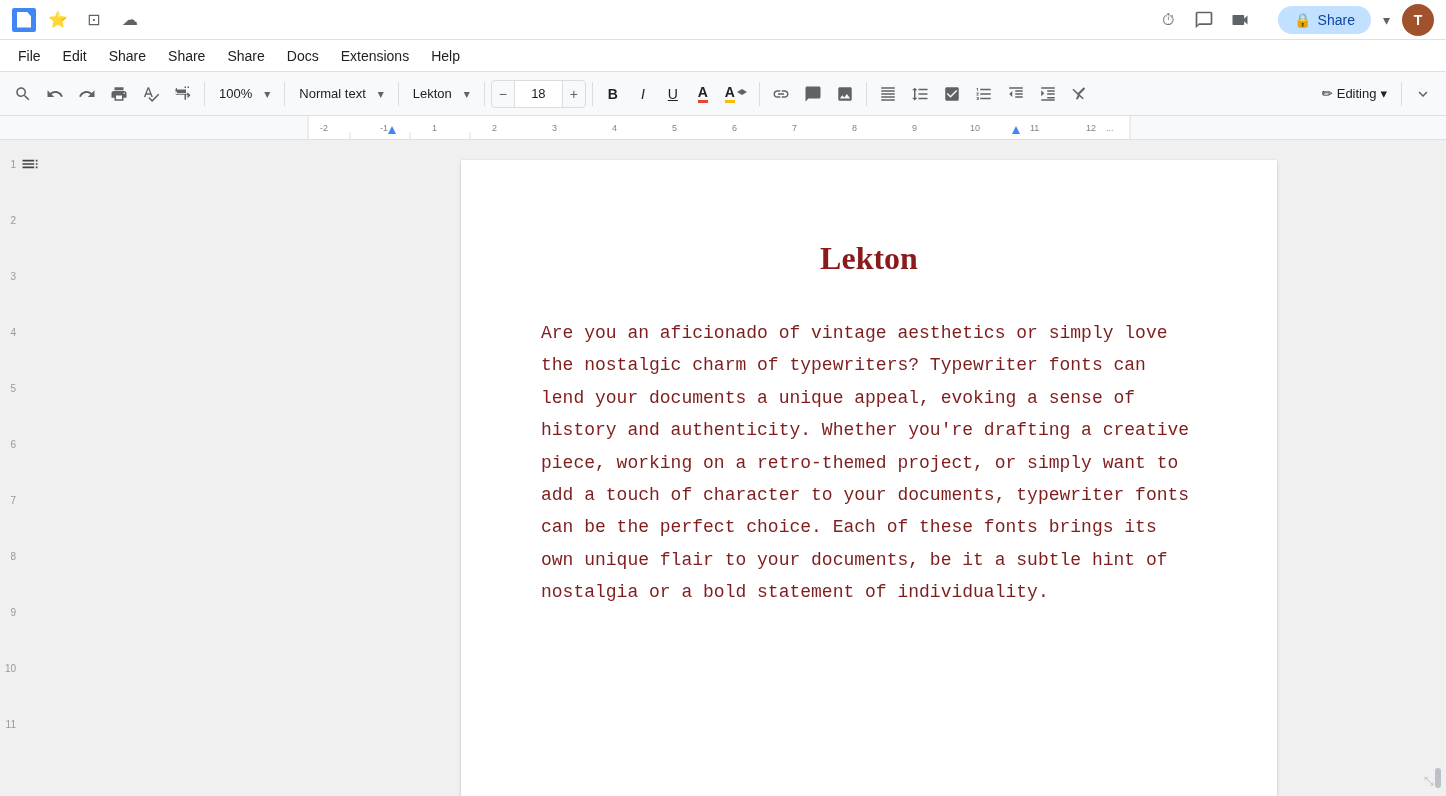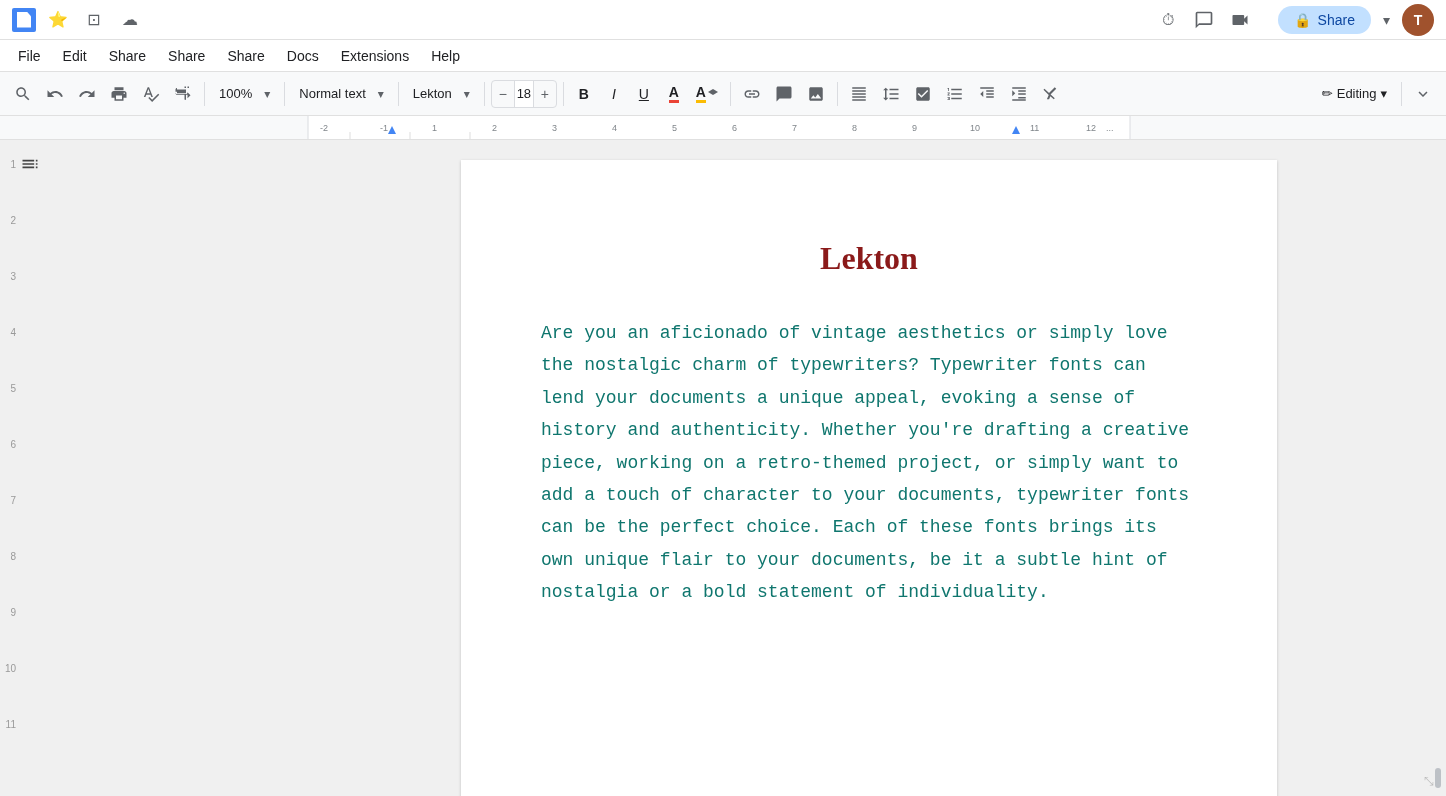--- a/index.html
+++ b/index.html
@@ -108,21 +108,21 @@
       border: 1px solid #dadce0; border-radius: 4px;
       height: 28px; overflow: hidden;
     }
     .font-size-control .fs-btn {
       width: 22px; height: 28px;
       display: flex; align-items: center; justify-content: center;
       cursor: pointer; color: #5f6368; font-size: 14px;
       background: transparent; border: none;
     }
     .font-size-input {
-      width: 20px; height: 28px;
+      width: 49px; height: 28px;
       text-align: center; border: none; border-left: 1px solid #dadce0;
       border-right: 1px solid #dadce0;
       font-size: 13px; background: white; color: #202124;
       outline: none;
     }
     .toolbar-bold { font-weight: bold; font-size: 14px; }
     .toolbar-italic { font-style: italic; font-size: 14px; }
     .toolbar-underline { text-decoration: underline; font-size: 14px; }
     .editing-mode {
       display: flex; align-items: center; gap: 4px;
@@ -192,21 +192,21 @@
       font-size: 32px;
       font-weight: bold;
       color: #8b1a1a;
       font-family: 'Georgia', serif;
       margin-bottom: 40px;
     }
     .doc-body {
       font-family: 'Courier New', Courier, monospace;
       font-size: 18px;
       line-height: 1.8;
-      color: #0f766e;
+      color: #7f1d1d;
       text-align: left;
     }
 
     
     .right-edge {
       width: 16px;
       background: #f0f0f0;
       flex-shrink: 0;
       cursor: ew-resize;
       display: flex; align-items: flex-end; justify-content: center;

